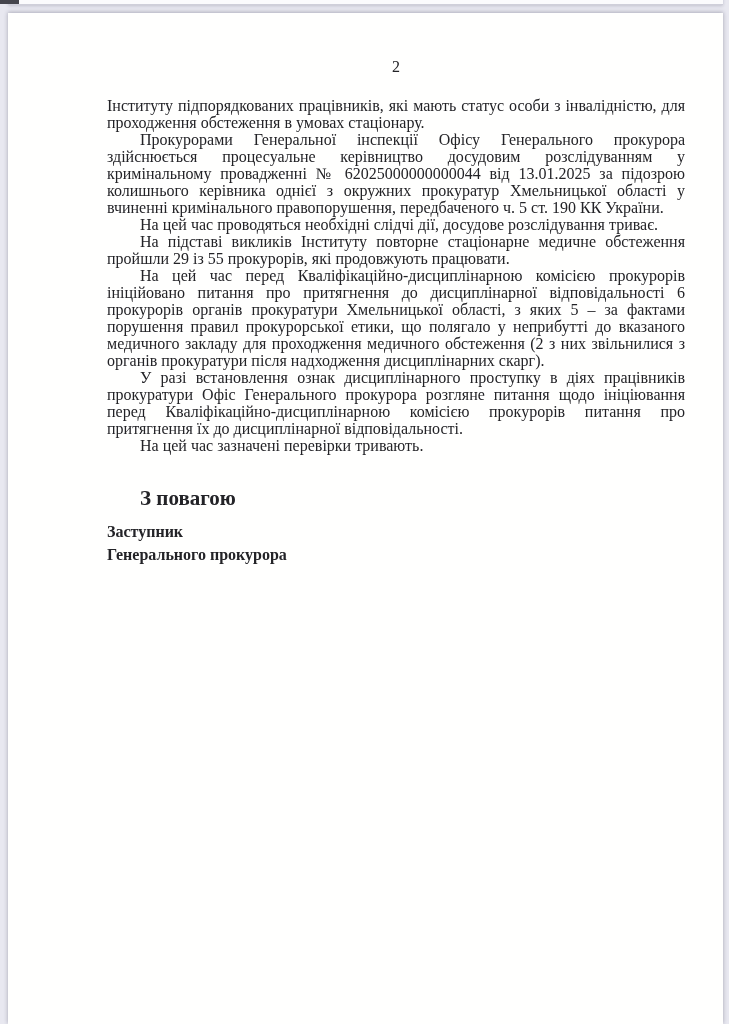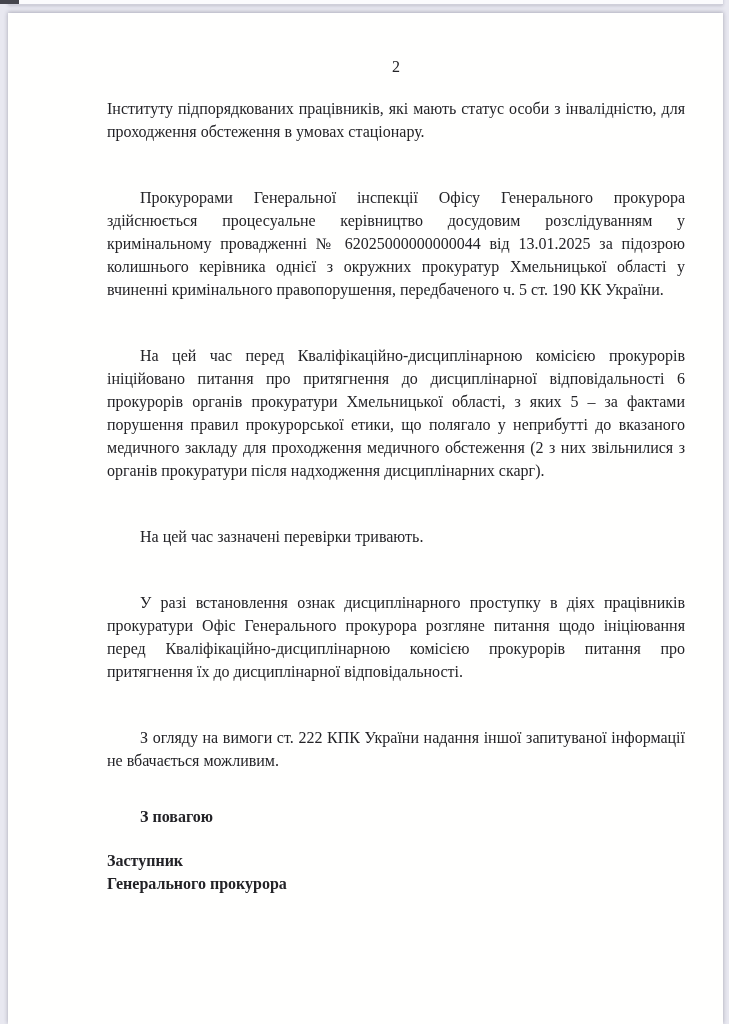--- a/index.html
+++ b/index.html
@@ -49,43 +49,42 @@
   }
   .page-number {
     margin-top: 44px;
     text-align: center;
     font-size: 16px;
     line-height: 19.6px;
   }
   .body-text {
     margin-top: 20px;
     font-size: 16px;
-    line-height: 23px;
+    line-height: 17px;
   }
   .body-text p {
     margin: 0;
     text-align: justify;
     hyphens: none;
   }
   .body-text p.indent {
     text-indent: 33px;
-    margin-top: 43px;
   }
   .closing {
     margin: 35px 0 0 0;
     text-indent: 33px;
     font-weight: bold;
-    font-size: 16px;
+    font-size: 21px;
     line-height: 19.6px;
   }
   .sig-row {
     display: flex;
     justify-content: space-between;
     align-items: flex-end;
-    margin-top: 23px;
+    margin-top: 12px;
     font-weight: bold;
     font-size: 16px;
     line-height: 23px;
   }
   .sig-title {
     white-space: nowrap;
   }
   .sig-name {
     white-space: nowrap;
   }
@@ -97,24 +96,25 @@
 <div class="corner-mark"></div>
 
 <div class="page">
   <div class="content">
 
     <div class="page-number">2</div>
 
     <div class="body-text">
       <p>Інституту підпорядкованих працівників, які мають статус особи з інвалідністю, для проходження обстеження в умовах стаціонару.</p>
       <p class="indent">Прокурорами Генеральної інспекції Офісу Генерального прокурора здійснюється процесуальне керівництво досудовим розслідуванням у кримінальному провадженні № 62025000000000044 від 13.01.2025 за підозрою колишнього керівника однієї з окружних прокуратур Хмельницької області у вчиненні кримінального правопорушення, передбаченого ч. 5 ст. 190 КК України.</p>
+      <p class="indent">На цей час проводяться необхідні слідчі дії, досудове розслідування триває.</p>
+      <p class="indent">На підставі викликів Інституту повторне стаціонарне медичне обстеження пройшли 29 із 55 прокурорів, які продовжують працювати.</p>
       <p class="indent">На цей час перед Кваліфікаційно-дисциплінарною комісією прокурорів ініційовано питання про притягнення до дисциплінарної відповідальності 6 прокурорів органів прокуратури Хмельницької області, з яких 5 – за фактами порушення правил прокурорської етики, що полягало у неприбутті до вказаного медичного закладу для проходження медичного обстеження (2 з них звільнилися з органів прокуратури після надходження дисциплінарних скарг).</p>
+      <p class="indent">У разі встановлення ознак дисциплінарного проступку в діях працівників прокуратури Офіс Генерального прокурора розгляне питання щодо ініціювання перед Кваліфікаційно-дисциплінарною комісією прокурорів питання про притягнення їх до дисциплінарної відповідальності.</p>
       <p class="indent">На цей час зазначені перевірки тривають.</p>
-      <p class="indent">У разі встановлення ознак дисциплінарного проступку в діях працівників прокуратури Офіс Генерального прокурора розгляне питання щодо ініціювання перед Кваліфікаційно-дисциплінарною комісією прокурорів питання про притягнення їх до дисциплінарної відповідальності.</p>
-      <p class="indent">З огляду на вимоги ст. 222 КПК України надання іншої запитуваної інформації не вбачається можливим.</p>
     </div>
 
     <p class="closing">З повагою</p>
 
     <div class="sig-row">
       <div class="sig-title">
         <span>Заступник</span><br>
         <span>Генерального прокурора</span>
       </div>
     </div>

